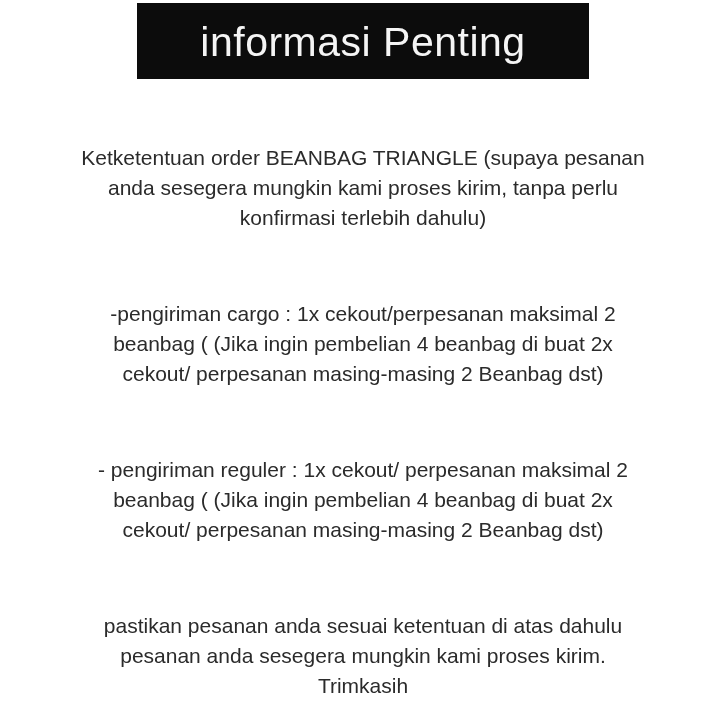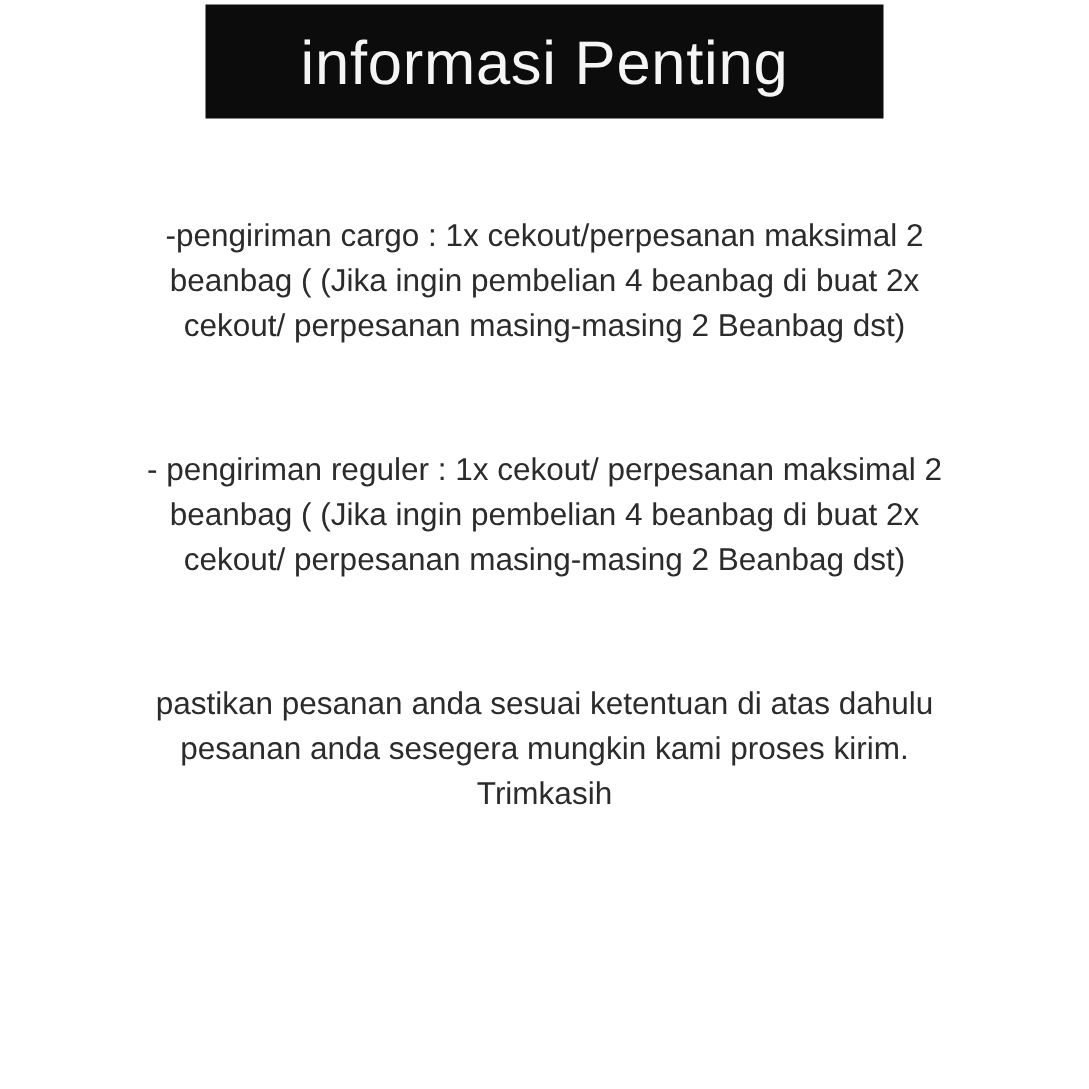--- a/index.html
+++ b/index.html
@@ -47,20 +47,23 @@
 </head>
 <body>
 
 <div class="poster">
 
   <header class="banner">
     <h1>informasi Penting</h1>
   </header>
 
   <main class="content">
+    <p class="para">Ketketentuan order BEANBAG TRIANGLE (supaya pesanan
+anda sesegera mungkin kami proses kirim, tanpa  perlu
+konfirmasi terlebih dahulu)</p>
     <p class="para">-pengiriman cargo : 1x cekout/perpesanan maksimal 2
 beanbag ( (Jika ingin pembelian 4 beanbag di buat 2x
 cekout/ perpesanan masing-masing 2 Beanbag dst)</p>
     <p class="para">- pengiriman reguler : 1x cekout/ perpesanan maksimal 2
 beanbag ( (Jika ingin pembelian 4 beanbag di buat 2x
 cekout/ perpesanan masing-masing 2 Beanbag dst)</p>
     <p class="para">pastikan pesanan anda sesuai ketentuan di atas dahulu
 pesanan anda sesegera mungkin kami proses kirim.
 Trimkasih</p>
 

